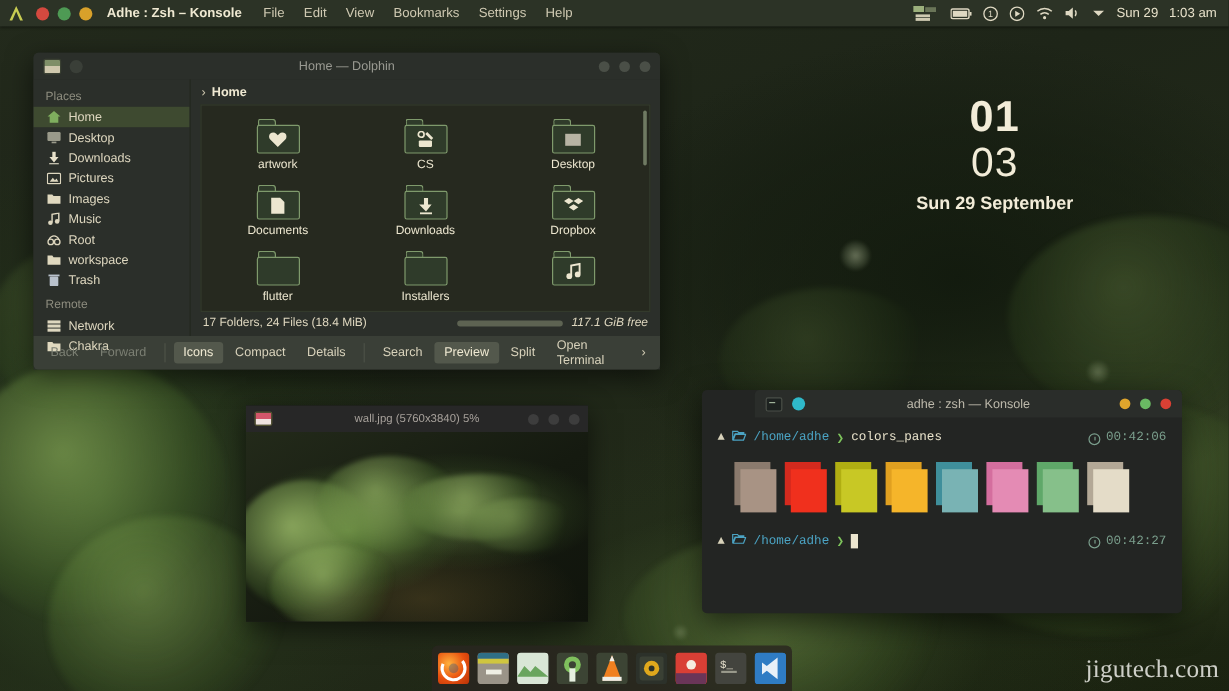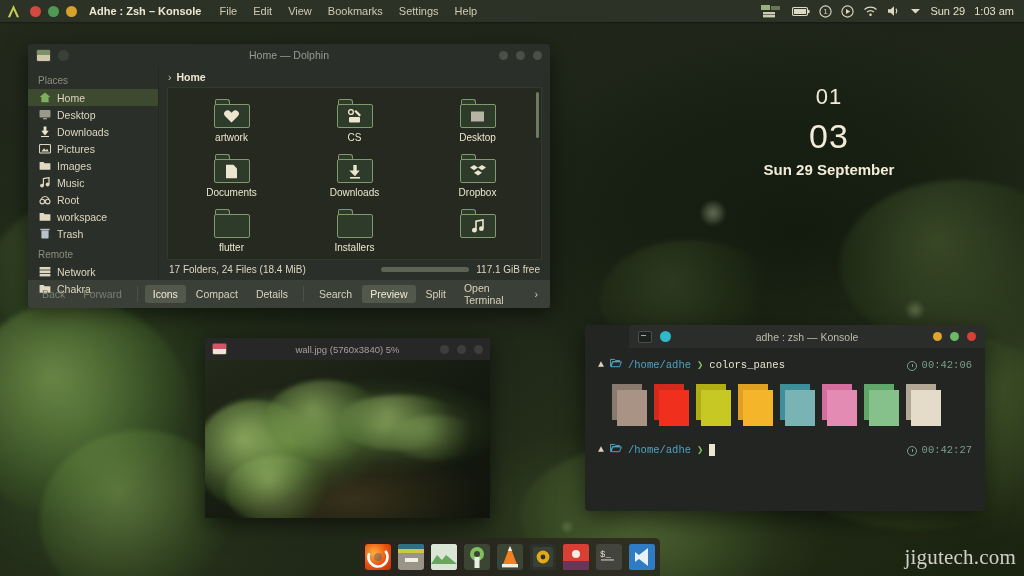--- a/index.html
+++ b/index.html
@@ -87,21 +87,21 @@
   #grid-wrap{ flex:1; margin:0 8px 0 8px; background:#26291f; border:1px solid #333a2c; position:relative; overflow:hidden; }
   #grid{ display:grid; grid-template-columns:repeat(3,1fr); padding:6px 2px 0; }
   .fitem{ display:flex;flex-direction:column;align-items:center; gap:4px; padding:5px 0 6px; }
   .fname{ font-size:10px;color:#ece6cf; }
   .fold{ width:36px;height:29px; position:relative; }
   .fold .tab{ position:absolute;left:1px;top:0;width:15px;height:6px;background:#2f3b2a;border:1px solid #7f9a6c;border-bottom:none;border-radius:2px 3px 0 0;}
   .fold .bdy{ position:absolute;left:0;top:5px;width:36px;height:24px;background:#2f3b2a;border:1px solid #7f9a6c;border-radius:2px;}
   .fold .gl{ position:absolute; left:0;top:5px;width:36px;height:24px; display:flex;align-items:center;justify-content:center; color:#ece6cf; }
   #vscroll{ position:absolute; right:2px; top:4px; width:3px; height:46px; background:#6f7a62; border-radius:2px; }
   #dstatus{ display:flex;align-items:center; padding:4px 10px 5px; font-size:10px; color:#ded7bf; }
-  #free-wrap{ margin-left:auto; display:flex;align-items:center;gap:7px; }
+  #free-wrap{ margin-left:auto; display:flex;align-items:center;gap:7px;font-style:italic; }
   #free-bar{ width:88px;height:5px;background:#5d6352;border-radius:3px;overflow:hidden; }
   #free-fill{ height:100%;width:40%;background:#6f9a5c; }
   #dtools{ display:flex;align-items:center; height:28px; background:#3a3f37; font-size:10.5px; color:#d8d2bb;
     border-radius:0 0 4px 4px; padding:0 6px; gap:2px; }
   .tbtn{ padding:3px 8px; border-radius:3px; }
   .tbtn.dis{ color:#7b7f73; }
   .tbtn.on{ background:#53584c; color:#f0ead3; }
   .tsep{ width:1px;height:16px;background:#4d5248; margin:0 5px; }
   #tmore{ margin-left:auto; padding-right:6px; color:#cfc9b2; }
 
@@ -169,21 +169,21 @@
   <div class="leafblob" style="left:760px;top:330px;width:320px;height:200px;opacity:.65;"></div>
   <div class="leafblob" style="left:840px;top:180px;width:240px;height:170px;opacity:.45;"></div>
   <div class="leafblob" style="left:600px;top:240px;width:180px;height:120px;opacity:.30;"></div>
   <div class="bokeh" style="left:700px;top:200px;width:26px;height:26px;"></div>
   <div class="bokeh" style="left:905px;top:300px;width:20px;height:20px;opacity:.7;"></div>
   <div class="bokeh" style="left:960px;top:420px;width:16px;height:16px;opacity:.6;"></div>
   <div class="bokeh" style="left:560px;top:520px;width:14px;height:14px;opacity:.5;"></div>
 </div>
 
 <div style="position:absolute;left:700px;top:78px;width:258px;text-align:center;z-index:10;color:#f2ecd8;">
-  <div style="font-size:22px;line-height:38px;font-weight:400;letter-spacing:1px;">01</div>
+  <div style="font-size:36px;line-height:38px;font-weight:700;letter-spacing:1px;">01</div>
   <div style="font-size:34px;line-height:40px;font-weight:300;letter-spacing:1px;">03</div>
   <div style="font-size:15px;margin-top:5px;font-weight:600;">Sun 29 September</div>
 </div>
 
 <div id="panel">
   <div id="chakra-logo">
     <svg width="15" height="15" viewBox="0 0 16 16">
         <path d="M8 1 L14 14 L11.5 14 L8 6 L4.5 14 L2 14 Z" fill="#c8cc52"></path>
       </svg>
   </div>

